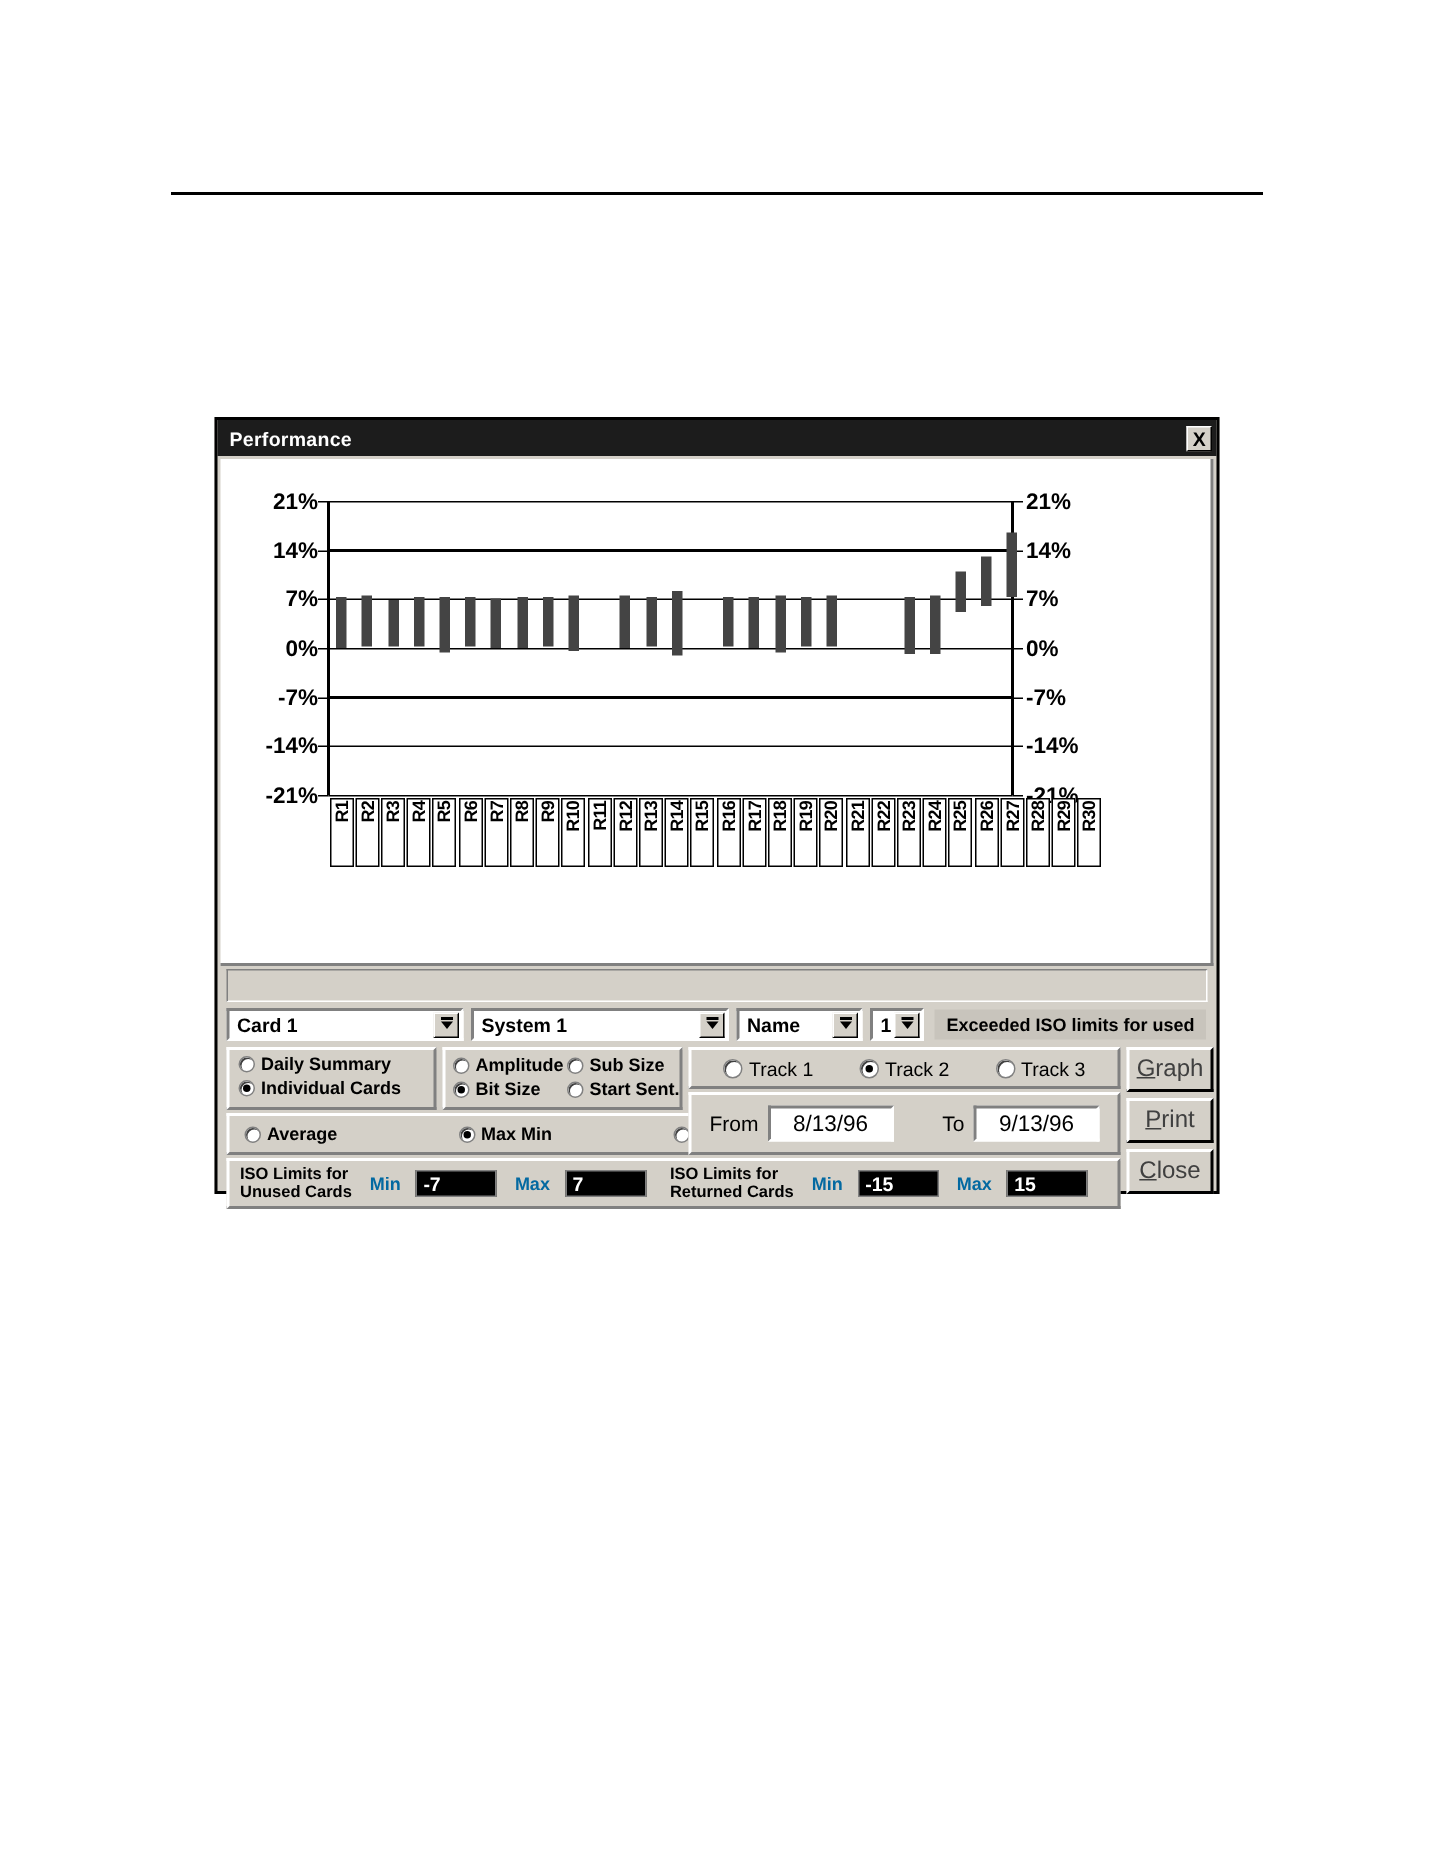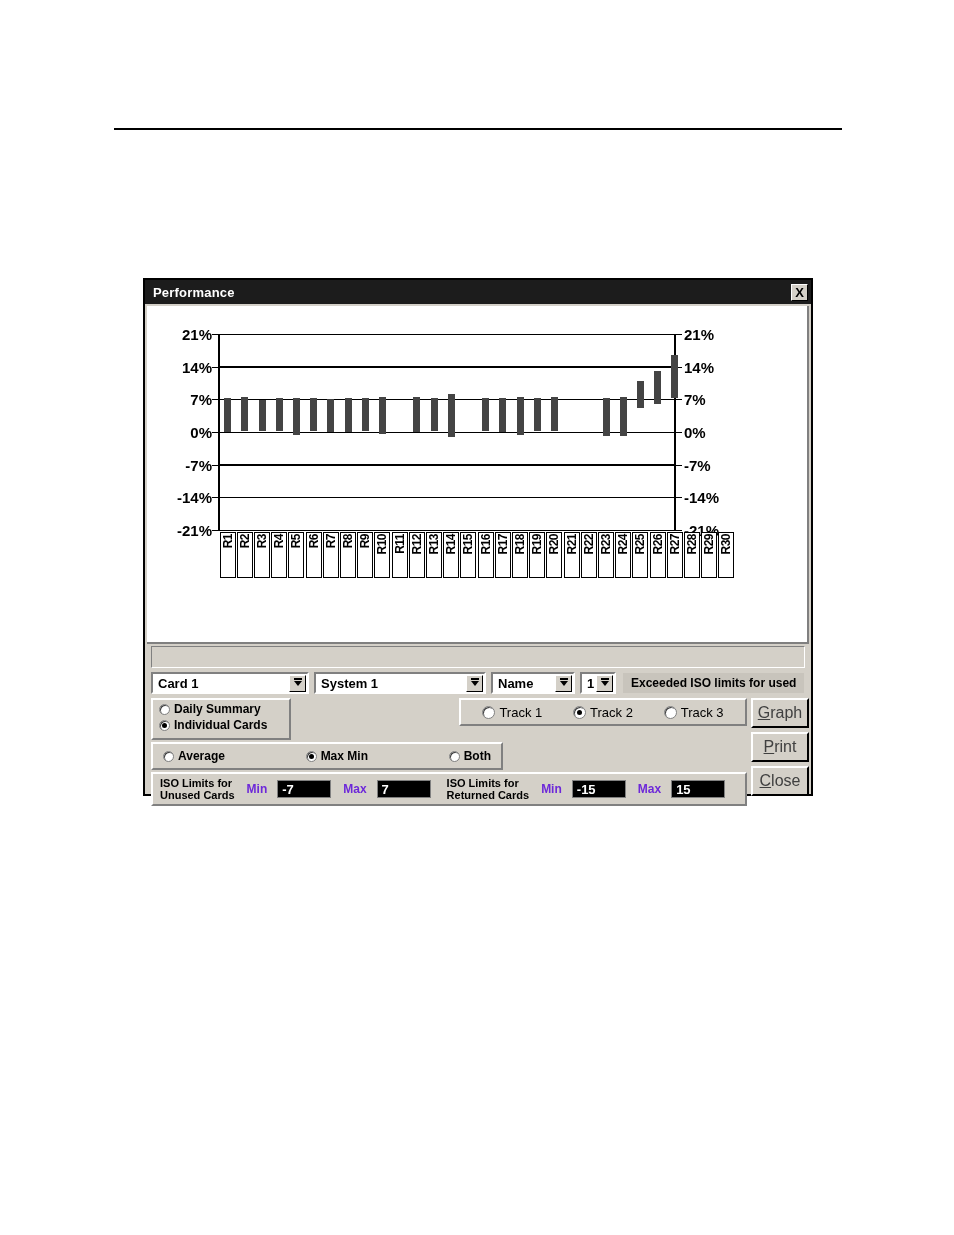--- a/index.html
+++ b/index.html
@@ -366,21 +366,21 @@
   .iso-title {
     font-size: 11px;
     font-weight: bold;
     line-height: 12px;
     color: #000000;
     white-space: nowrap;
   }
   .minmax-label {
     font-size: 12px;
     font-weight: bold;
-    color: #6d28d9;
+    color: #0369a1;
     margin-left: 6px;
   }
   .num-field {
     background: #000000;
     width: 54px; height: 18px;
     display: flex;
     align-items: center;
     padding-left: 4px;
     color: #ffffff;
     font-size: 13px;
@@ -617,20 +617,40 @@
       <div class="radio">
         <span class="rdot" id="rd-sum-0"></span>
         <span class="rlabel">Daily Summary</span>
       </div>
       <div class="radio">
         <span class="rdot on" id="rd-sum-1"></span>
         <span class="rlabel">Individual Cards</span>
       </div>
     </div>
 
+    <div class="gbox g-size">
+      <div class="grid2">
+        <div class="radio">
+          <span class="rdot"></span>
+          <span class="rlabel">Amplitude</span>
+        </div>
+        <div class="radio">
+          <span class="rdot"></span>
+          <span class="rlabel">Sub Size</span>
+        </div>
+        <div class="radio">
+          <span class="rdot on"></span>
+          <span class="rlabel">Bit Size</span>
+        </div>
+        <div class="radio">
+          <span class="rdot"></span>
+          <span class="rlabel">Start Sent.</span>
+        </div>
+      </div>
+    </div>
 
     <div class="gbox g-avg">
       <div class="inner">
         <div class="radio">
           <span class="rdot"></span>
           <span class="rlabel">Average</span>
         </div>
         <div class="radio">
           <span class="rdot on"></span>
           <span class="rlabel">Max Min</span>
@@ -652,20 +672,29 @@
           <span class="rdot on"></span>
           <span class="rlabel">Track 2</span>
         </div>
         <div class="radio">
           <span class="rdot"></span>
           <span class="rlabel">Track 3</span>
         </div>
       </div>
     </div>
 
+    <div class="gbox g-dates">
+      <div class="inner">
+        <span class="date-label">From</span>
+        <span class="date-field">8/13/96</span>
+        <span class="spacer-flex"></span>
+        <span class="date-label">To</span>
+        <span class="date-field">9/13/96</span>
+      </div>
+    </div>
 
     <div class="gbox g-iso">
       <div class="inner">
         <div class="iso-title">
           <div>ISO Limits for</div>
           <div>Unused Cards</div>
         </div>
         <span class="minmax-label">Min</span>
         <span class="num-field">-7</span>
         <span class="minmax-label">Max</span>

